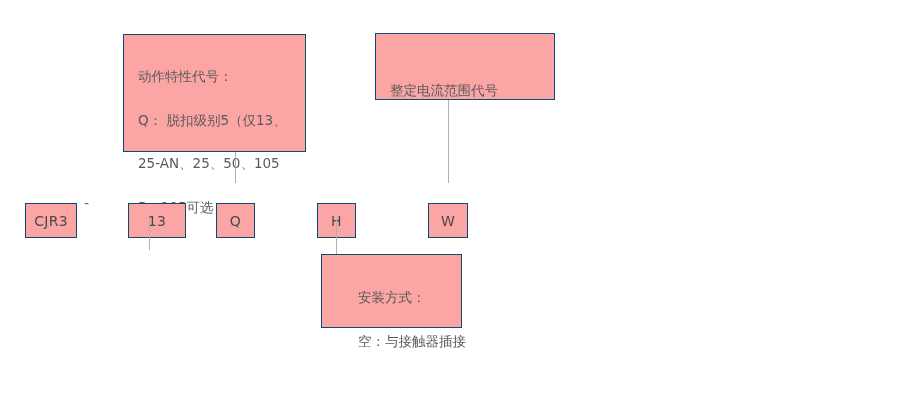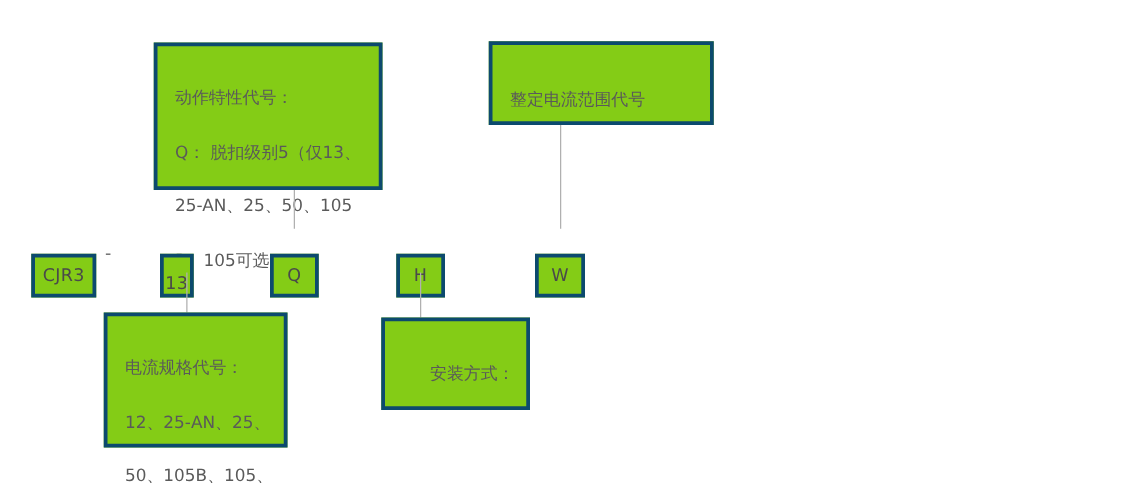--- a/index.html
+++ b/index.html
@@ -11,22 +11,22 @@
     position: relative;
     width: 900px;
     height: 400px;
     background: #ffffff;
     font-family: "DejaVu Sans", "Liberation Sans", sans-serif;
     overflow: hidden;
   }
   .box {
     position: absolute;
     box-sizing: border-box;
-    border: 3px solid #0c4a6e;
-    background: #84cc16;
+    border: 1px solid #0c4a6e;
+    background: #fca5a5;
   }
   .code-box {
     display: flex;
     align-items: center;
     justify-content: center;
     font-size: 14px;
     color: #4a4a4a;
     letter-spacing: 0.3px;
     margin-top: 20px;
   }
@@ -58,57 +58,51 @@
 
 <div id="canvas">
 
   <div class="box note-box" style="left:123px; top:34px; width:183px; height:118px;">
     <span class="note-line">动作特性代号：</span>
     <span class="note-line">Q： 脱扣级别5（仅13、</span>
     <span class="note-line">25-AN、25、50、105</span>
     <span class="note-line">B、105可选）</span>
   </div>
 
-  <div class="box note-box" style="left:375px; top:33px; width:180px; height:67px; padding-top:12px;margin-left:16px;">
+  <div class="box note-box" style="left:375px; top:33px; width:180px; height:67px; padding-top:24px;">
     <span class="note-line">整定电流范围代号</span>
   </div>
 
   <div class="connector v-line" style="left:235px; top:152px; height:31px;"></div>
   <div class="connector v-line" style="left:448px; top:100px; height:83px;"></div>
 
   <div class="box code-box" style="left:25px; top:183px; width:52px; height:35px;">
     <span>CJR3</span>
   </div>
 
   <div class="dash" style="left:84px; top:196px;">-</div>
 
-  <div class="box code-box" style="left:128px; top:183px; width:27px; height:35px;align-items:flex-end;">
+  <div class="box code-box" style="left:128px; top:183px; width:58px; height:35px;">
     <span>13</span>
   </div>
 
   <div class="box code-box" style="left:216px; top:183px; width:39px; height:35px;">
     <span>Q</span>
   </div>
 
   <div class="box code-box" style="left:317px; top:183px; width:39px; height:35px;">
     <span>H</span>
   </div>
 
   <div class="box code-box" style="left:428px; top:183px; width:40px; height:35px;">
     <span>W</span>
   </div>
 
   <div class="connector v-line" style="left:149px; top:218px; height:32px;"></div>
   <div class="connector v-line" style="left:336px; top:218px; height:36px;"></div>
 
-  <div class="box note-box" style="left:83px; top:250px; width:147px; height:108px;">
-    <span class="note-line">电流规格代号：</span>
-    <span class="note-line">12、25-AN、25、</span>
-    <span class="note-line">50、105B、105、</span>
-    
-    
-  </div>
 
-  <div class="box note-box" style="left:305px; top:254px; width:119px; height:74px; padding-top:10px;padding-left:36px;">
+  <div class="box note-box" style="left:321px; top:254px; width:141px; height:74px; padding-top:10px;padding-left:36px;">
     <span class="note-line">安装方式：</span>
+    <span class="note-line">空：与接触器插接</span>
   </div>
 
 </div>
 
 </body></html>

